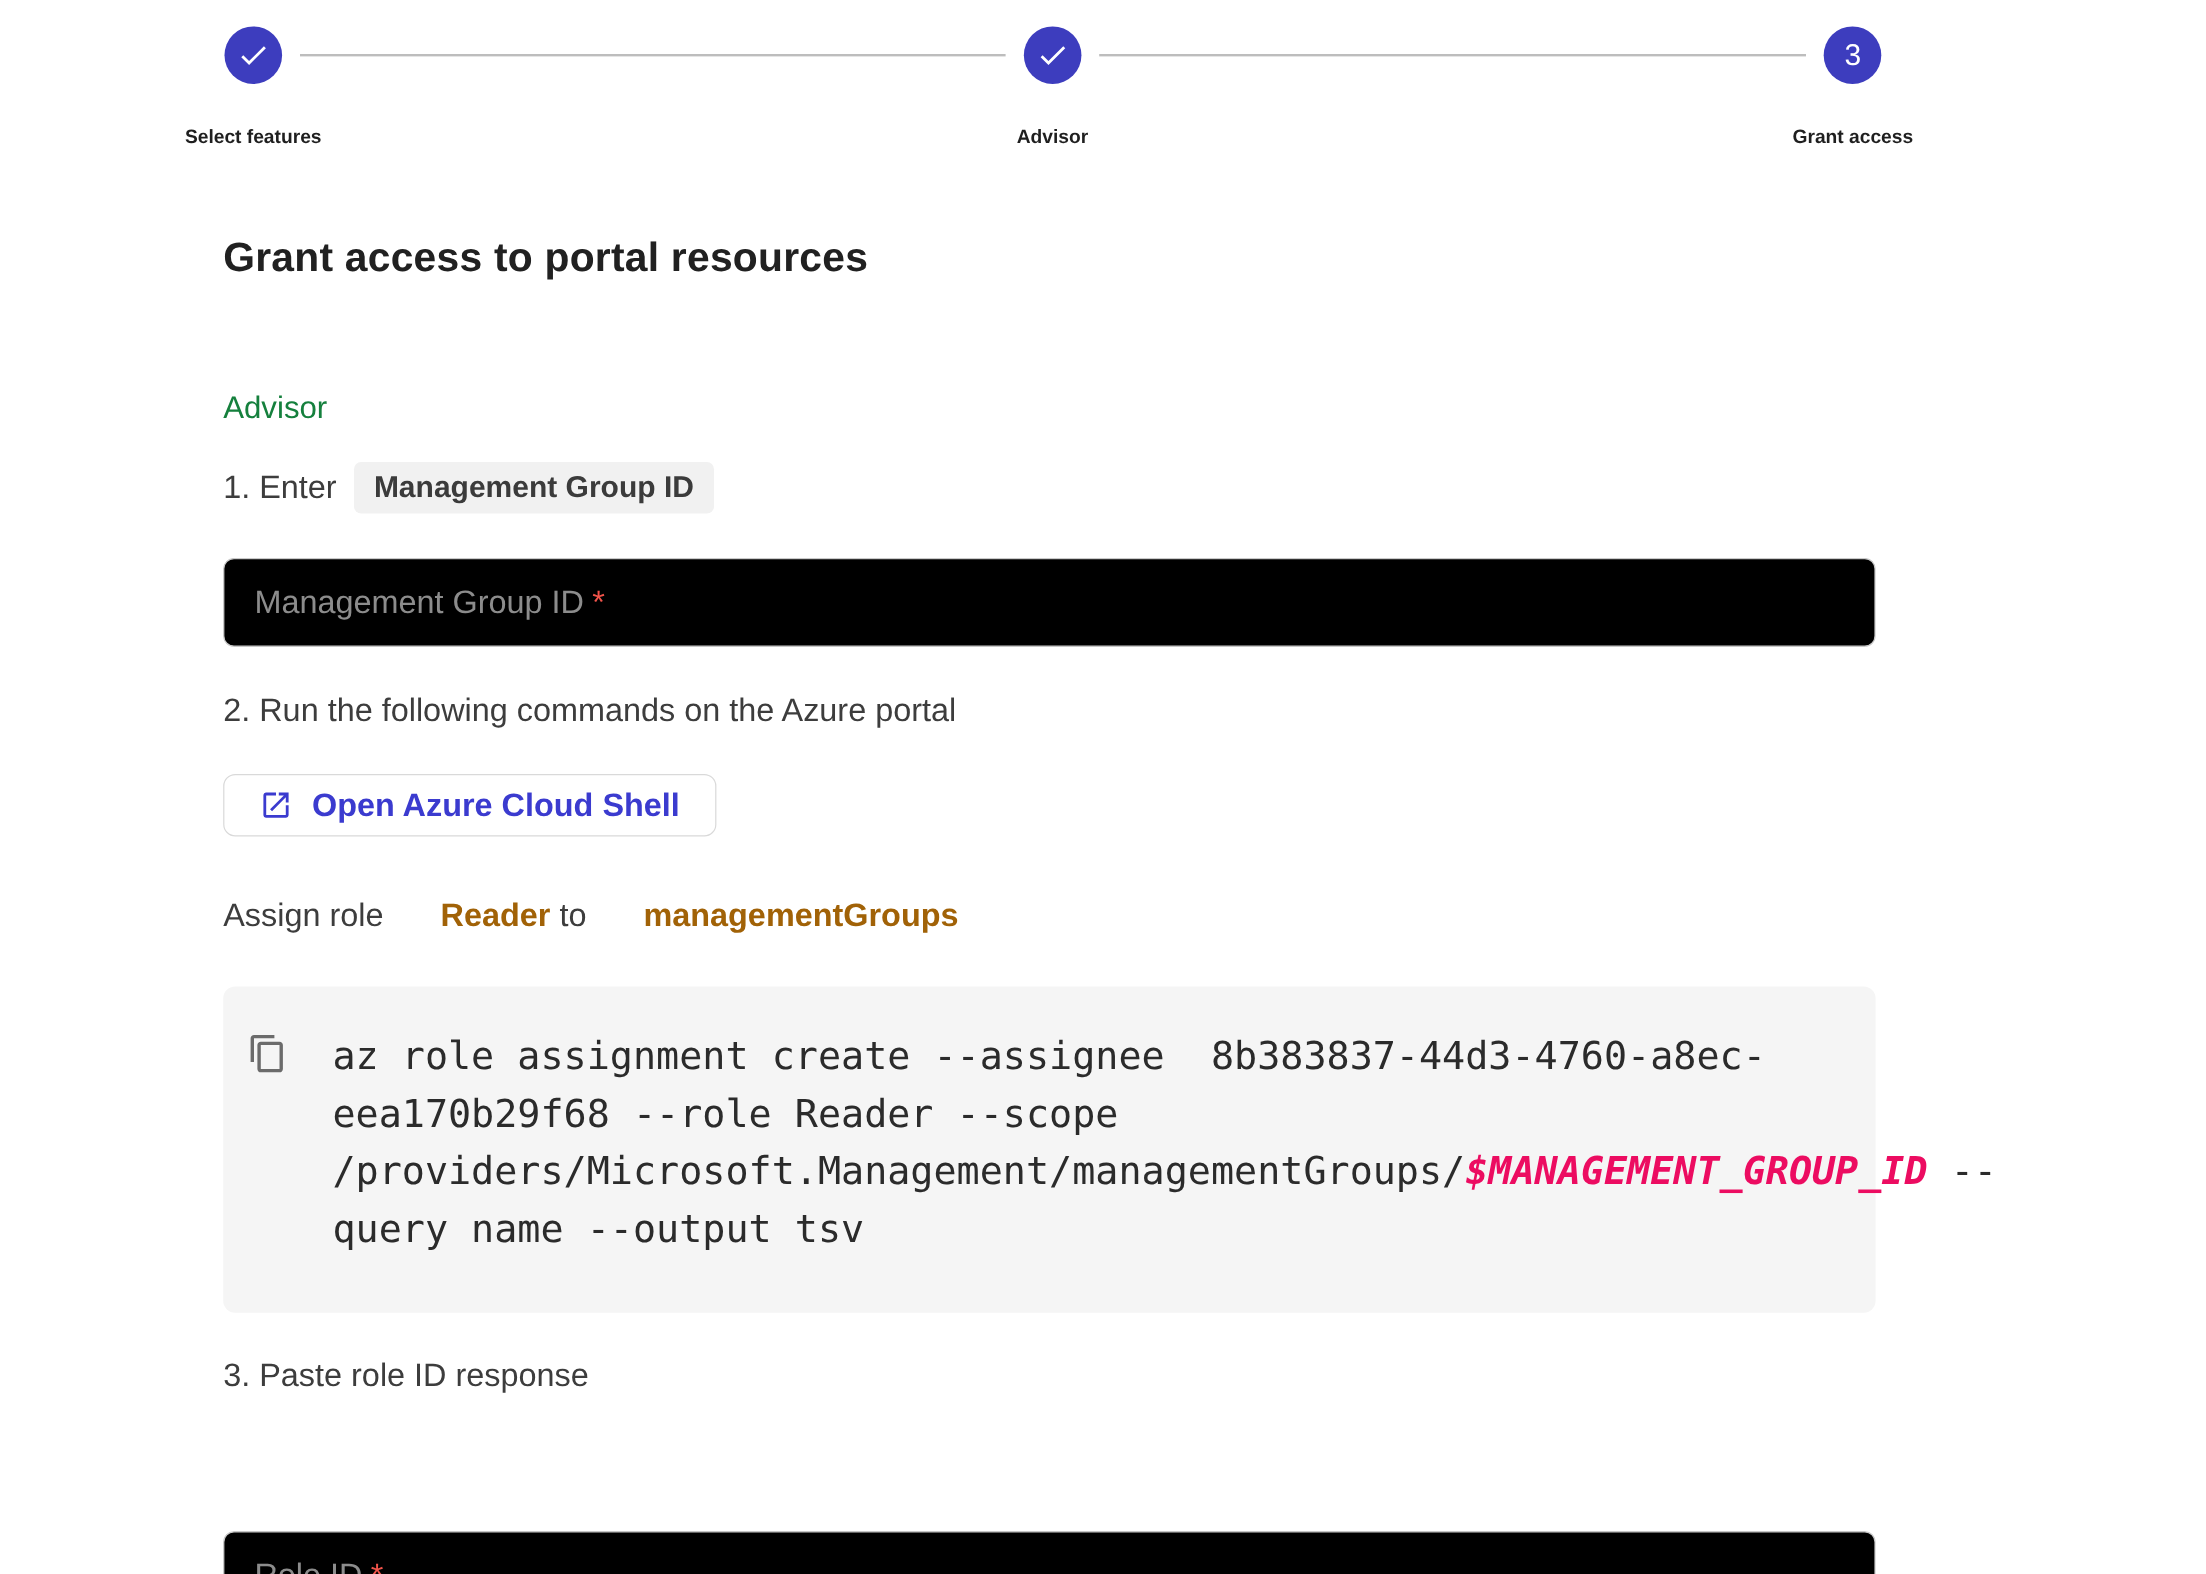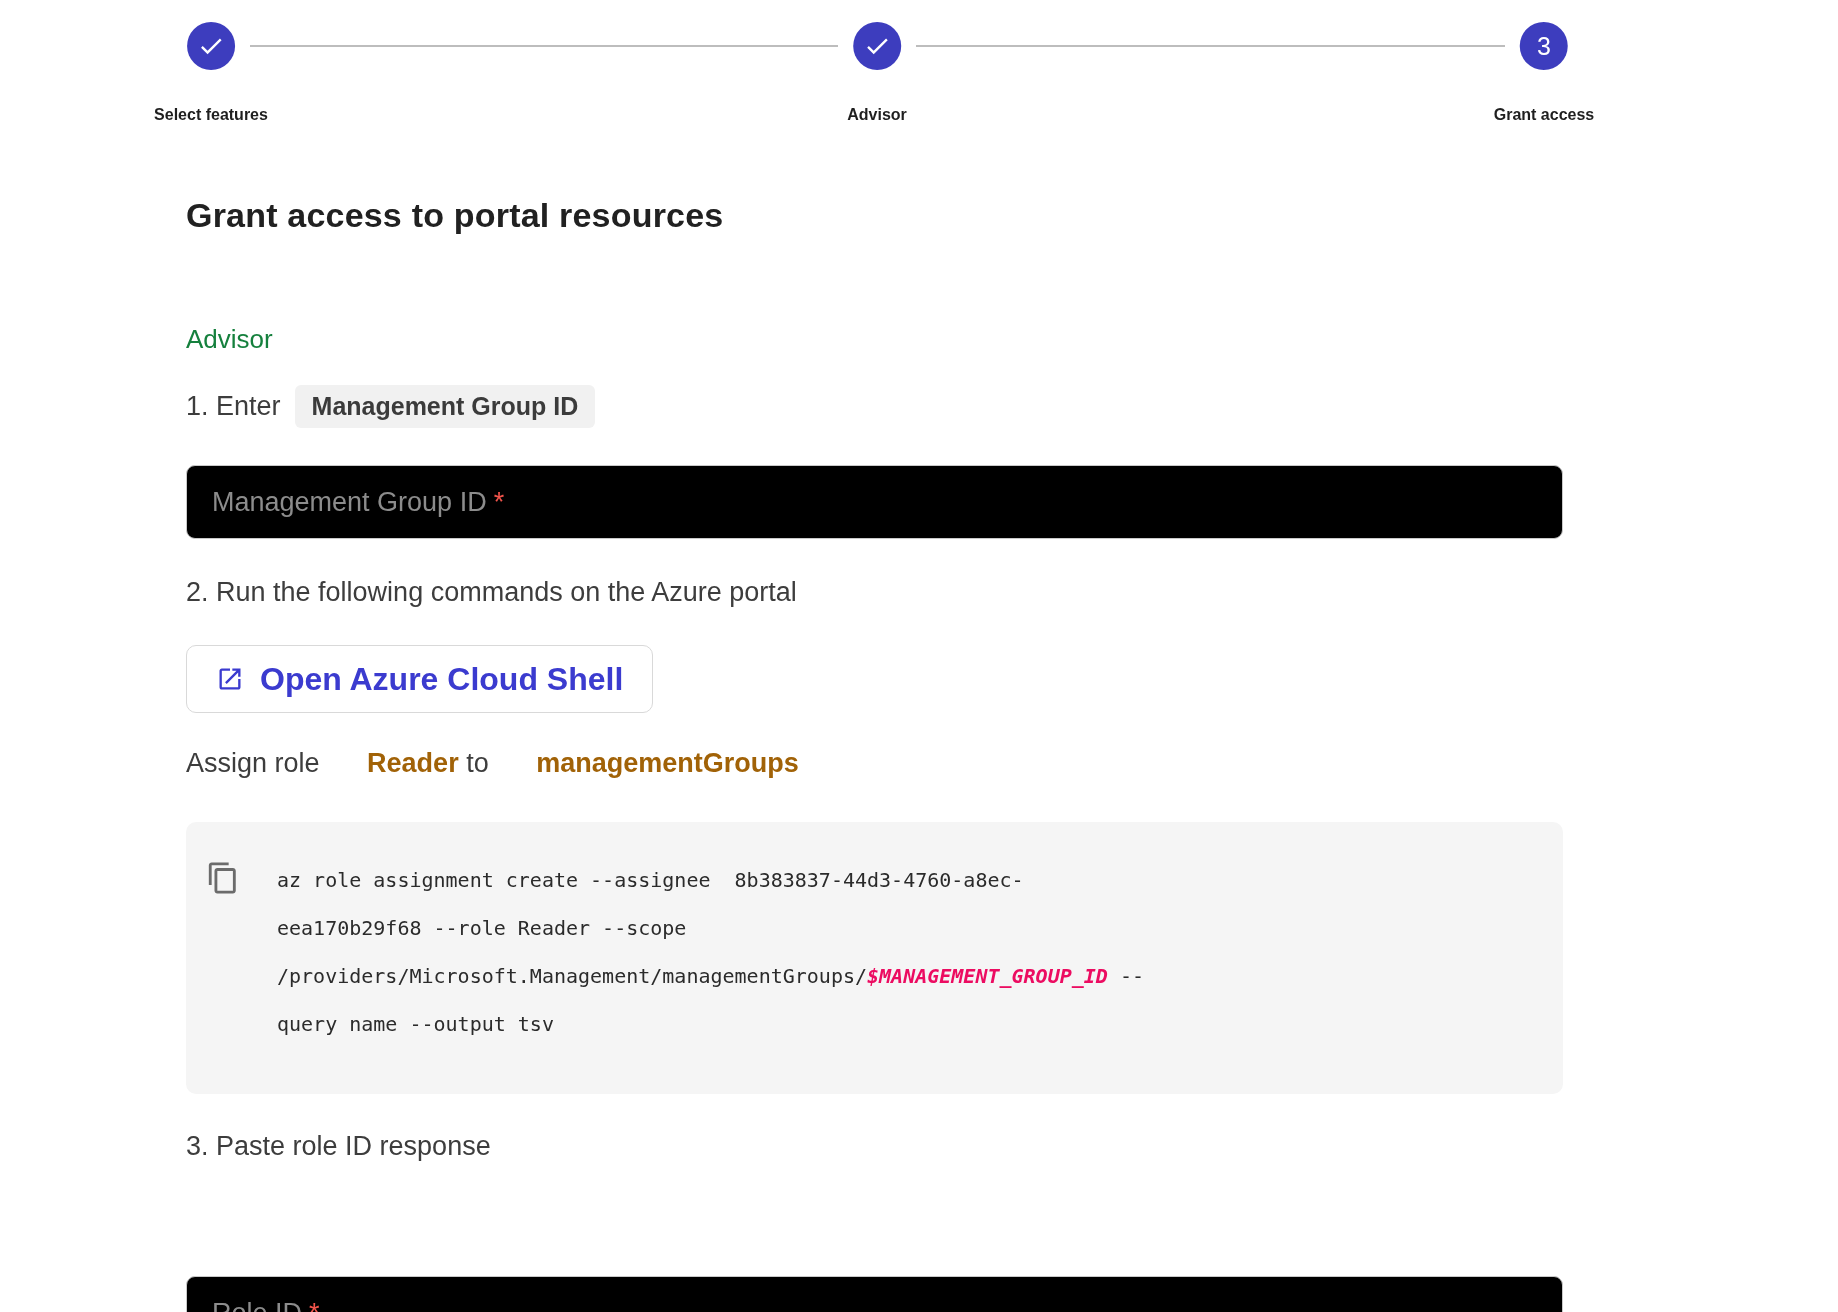--- a/index.html
+++ b/index.html
@@ -53,40 +53,40 @@
   }
   .input-ph{
     position:absolute;left:25px;top:50%;transform:translateY(-50%);
     font-size:27px;color:#8c8c8c;pointer-events:none;white-space:pre;z-index:1;
   }
   .input-ph .req{color:var(--required-red,#f2544b);margin-left:7px;}
   .input1{top:465px;}
   .input2{top:1202px;}
   
   .shell-button{
-    top:645px;height:68px;display:flex;align-items:center;gap:16px;
+    top:645px;height:52px;display:flex;align-items:center;gap:16px;
     padding:0 29px;background:#ffffff;border:1.5px solid #d9d9d9;border-radius:10px;
-    color:var(--link-indigo,#3b3bcf);font-size:32px;font-weight:700;cursor:pointer;
+    color:var(--link-indigo,#3b3bcf);font-size:27px;font-weight:700;cursor:pointer;
     font-family:inherit;
   }
   .shell-button svg{width:28px;height:28px;display:block;}
   
   .code-block{
     top:822px;width:1377px;min-height:272px;
     background:#f5f5f5;border-radius:10px;
     padding:34px 40px 40px 20px;
     display:flex;align-items:flex-start;gap:37px;
   }
   .copy-button{
     background:none;border:none;padding:0;margin-top:5px;cursor:pointer;flex:0 0 auto;
   }
   .copy-button svg{width:34px;height:34px;display:block;}
   .code-lines{
     font-family:"DejaVu Sans Mono","Liberation Mono",monospace;
-    font-size:20px;line-height:48px;color:#2b2b2b;max-width:1090px;
+    font-size:32px;line-height:48px;color:#2b2b2b;max-width:1090px;
   }
   .code-line{white-space:pre;}
   .code-var{
     color:var(--variable-pink,#ec0c61);font-weight:700;font-style:italic;margin-top:24px;
   }
 </style>
 </head>
 <body>
 
 <div class="stepper">

